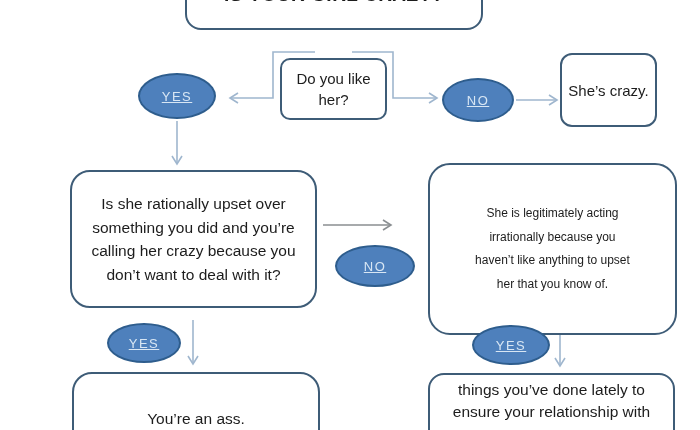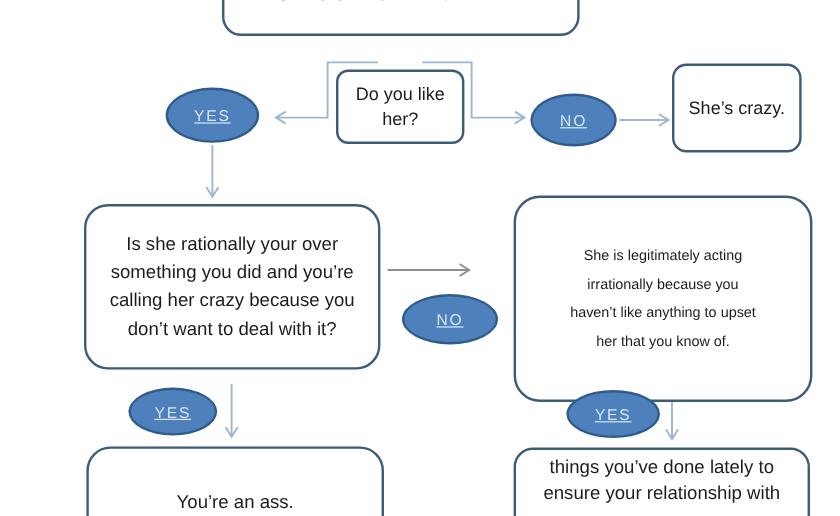--- a/index.html
+++ b/index.html
@@ -29,21 +29,21 @@
     display:flex;align-items:center;justify-content:center;
     color:var(--ellipse-text);font-size:13px;letter-spacing:1.5px;font-weight:500;text-decoration:underline;
   }
   #top-box{left:185px;top:-48px;width:298px;height:78px;border-radius:16px;}
   #top-box .title{
     position:absolute;left:0;right:0;bottom:22px;text-align:center;
     font-size:19px;font-weight:bold;letter-spacing:.5px;
   }
   #ask-box{left:280px;top:58px;width:107px;height:62px;border-radius:10px;
     font-size:15px;line-height:21px;}
-  #crazy-box{left:560px;top:53px;width:108px;height:74px;border-radius:12px;font-size:15px;}
+  #crazy-box{left:560px;top:53px;width:97px;height:74px;border-radius:12px;font-size:15px;}
   #left-q-box{left:70px;top:170px;width:247px;height:138px;border-radius:20px;
     font-size:15.5px;line-height:23.5px;}
   #right-s-box{left:428px;top:163px;width:249px;height:172px;border-radius:22px;
     font-size:12px;line-height:23.5px;}
   #ass-box{left:72px;top:372px;width:248px;height:86px;border-radius:20px;
     font-size:15.5px;justify-content:flex-start;padding-top:36px;}
   #remind-box{left:428px;top:373px;width:247px;height:90px;border-radius:16px;
     font-size:15.5px;line-height:22px;justify-content:flex-start;padding-top:4px;}
   #yes-top{left:138px;top:73px;width:78px;height:46px;}
   #no-top{left:442px;top:78px;width:72px;height:44px;}
@@ -98,21 +98,21 @@
 
   <div class="ellipse" id="no-top">
     <span>NO</span>
   </div>
 
   <div class="node" id="crazy-box">
     <div class="line">She’s crazy.</div>
   </div>
 
   <div class="node" id="left-q-box">
-    <div class="line">Is she rationally your over</div>
+    <div class="line">Is she rationally upset over</div>
     <div class="line">something you did and you’re</div>
     <div class="line">calling her crazy because you</div>
     <div class="line">don’t want to deal with it?</div>
   </div>
 
   <div class="ellipse" id="no-mid">
     <span>NO</span>
   </div>
 
   <div class="node" id="right-s-box">

